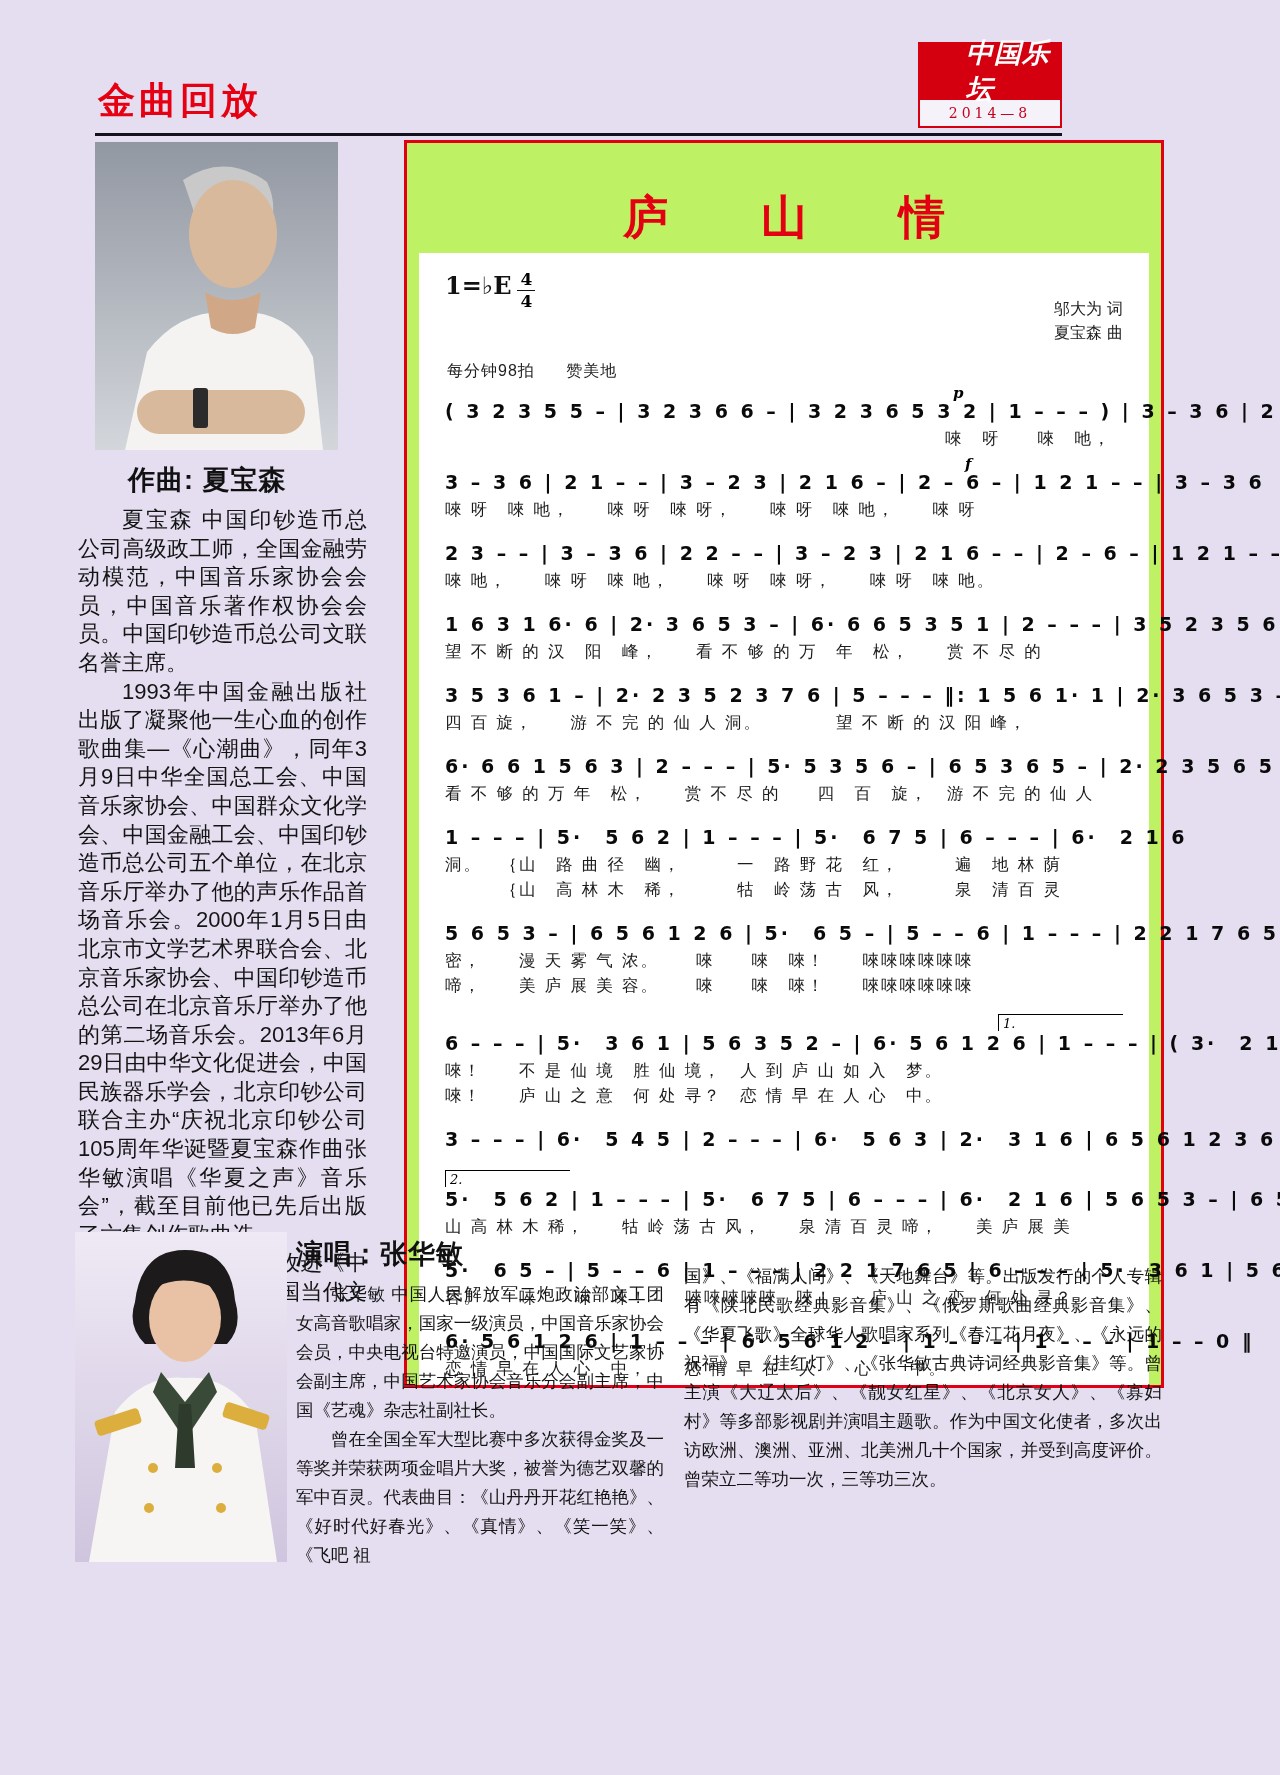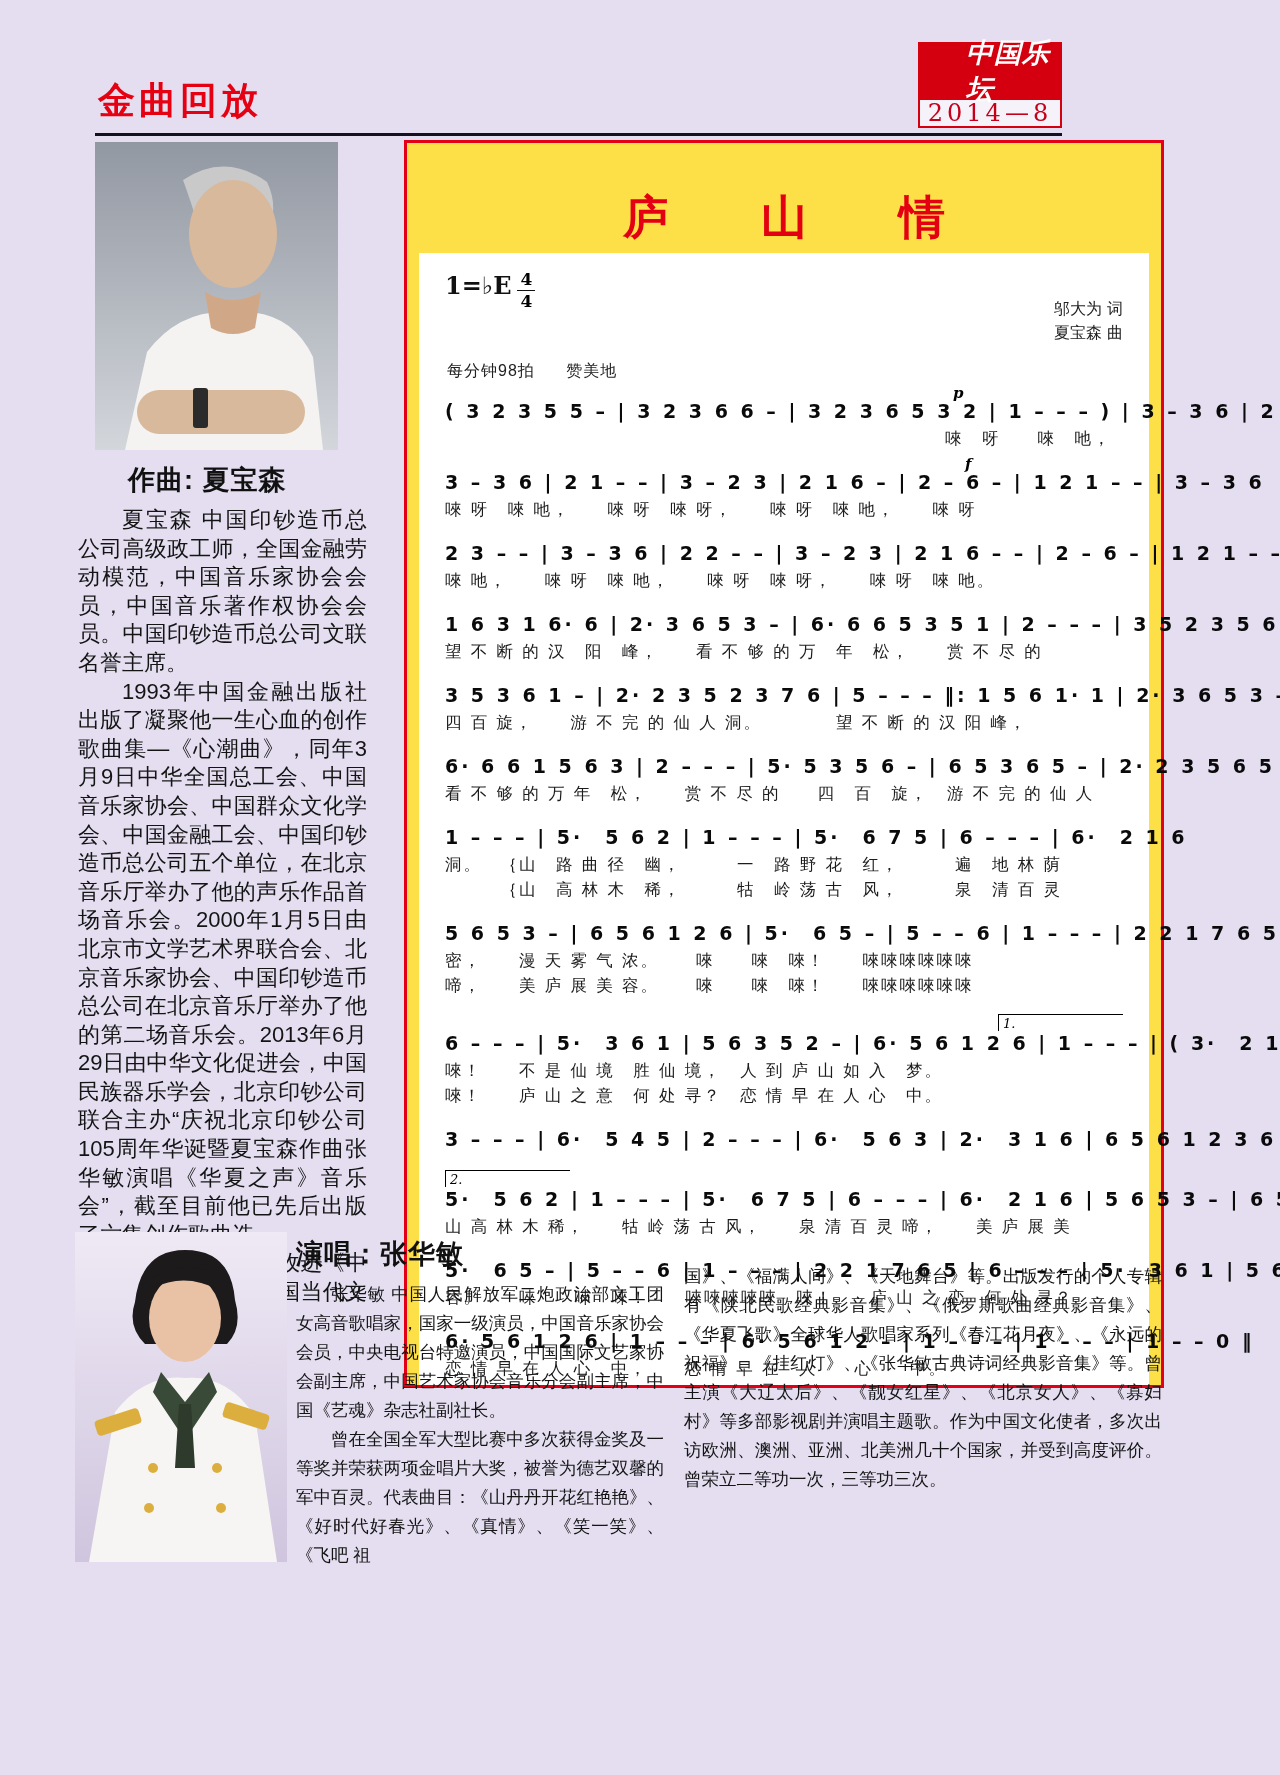--- a/index.html
+++ b/index.html
@@ -4,31 +4,31 @@
 <style>
   html,body{margin:0;padding:0;}
   body{font-family:"Liberation Sans",sans-serif;background:#cfc8de;}
   #page{position:relative;width:1280px;height:1775px;background:#e4def0;margin:0 auto;overflow:hidden;}
 
   
   .section-label{position:absolute;left:98px;top:76px;font-size:37px;font-weight:bold;color:#e50012;letter-spacing:4px;font-family:"Liberation Sans",sans-serif;}
   .header-rule{position:absolute;left:95px;top:133px;width:967px;height:3px;background:#14101e;}
   .masthead{position:absolute;left:918px;top:42px;width:144px;}
   .masthead .brand{display:flex;align-items:center;justify-content:center;height:58px;background:#d5000f;color:#ffffff;font-family:"DejaVu Serif",serif;font-style:italic;font-weight:bold;font-size:27px;letter-spacing:1px;padding-left:48px;}
-  .masthead .issue{display:flex;align-items:center;justify-content:center;height:26px;background:#f6f2fa;border:2px solid #d5000f;border-top:none;color:#c4001a;font-size:24px;letter-spacing:4px;font-family:"DejaVu Serif",serif;}
+  .masthead .issue{display:flex;align-items:center;justify-content:center;height:26px;background:#f6f2fa;border:2px solid #d5000f;border-top:none;color:#c4001a;font-size:14px;letter-spacing:4px;font-family:"DejaVu Serif",serif;}
 
   
   .composer-photo{position:absolute;left:95px;top:142px;width:243px;height:308px;overflow:hidden;}
   .photo-caption{position:absolute;left:128px;top:462px;font-size:27px;font-weight:bold;color:#111;letter-spacing:1px;}
   .composer-bio{position:absolute;left:78px;top:506px;width:289px;color:#141414;font-size:22px;line-height:28.6px;}
   .composer-bio .para,.singer-col .para{margin:0;text-align:justify;text-indent:2em;}
   .singer-col.noindent .para{text-indent:0;}
 
   
-  .music-panel{position:absolute;left:404px;top:140px;width:760px;height:1248px;border:3px solid #e30016;box-sizing:border-box;background:#fde047;}
+  .music-panel{position:absolute;left:404px;top:140px;width:760px;height:1248px;border:3px solid #e30016;box-sizing:border-box;background:#bef264;}
   .score-title{margin-top:44px;text-align:center;font-family:"DejaVu Serif",serif;font-weight:bold;font-size:46px;color:#e30012;letter-spacing:38px;text-indent:38px;}
   .sheet{position:absolute;left:12px;right:12px;top:110px;bottom:0;background:#ffffff;padding:18px 26px 5px 26px;box-sizing:border-box;}
   .keysig-row{display:flex;align-items:flex-start;font-family:"DejaVu Serif",serif;}
   .keysig{font-size:24px;font-weight:bold;color:#111;}
   .frac{display:inline-flex;flex-direction:column;align-items:center;margin-left:6px;font-size:17px;font-weight:bold;line-height:1;vertical-align:middle;}
   .frac .top{border-bottom:1.5px solid #111;padding:0 3px 2px 3px;}
   .frac .bot{padding-top:2px;}
   .credits{margin-left:auto;text-align:left;font-size:16px;color:#222;font-family:"DejaVu Serif",serif;line-height:24px;padding-top:26px;}
   .tempo-row{font-size:16px;color:#222;margin:16px 0 14px 2px;font-family:"Liberation Sans",sans-serif;letter-spacing:1px;}
   .tempo-row .expr{margin-left:26px;}

